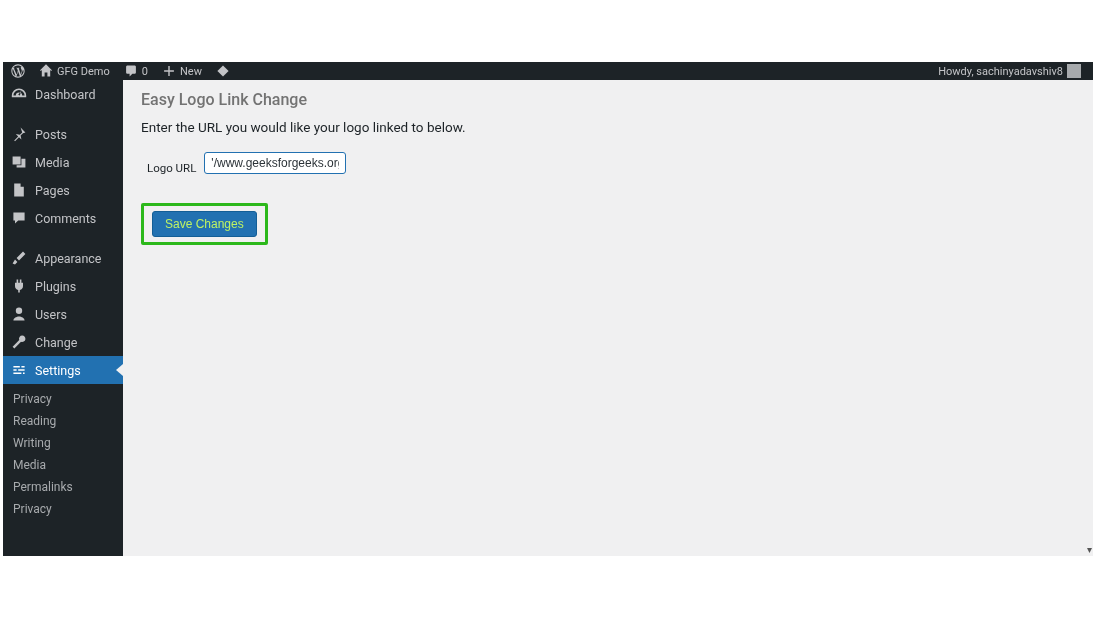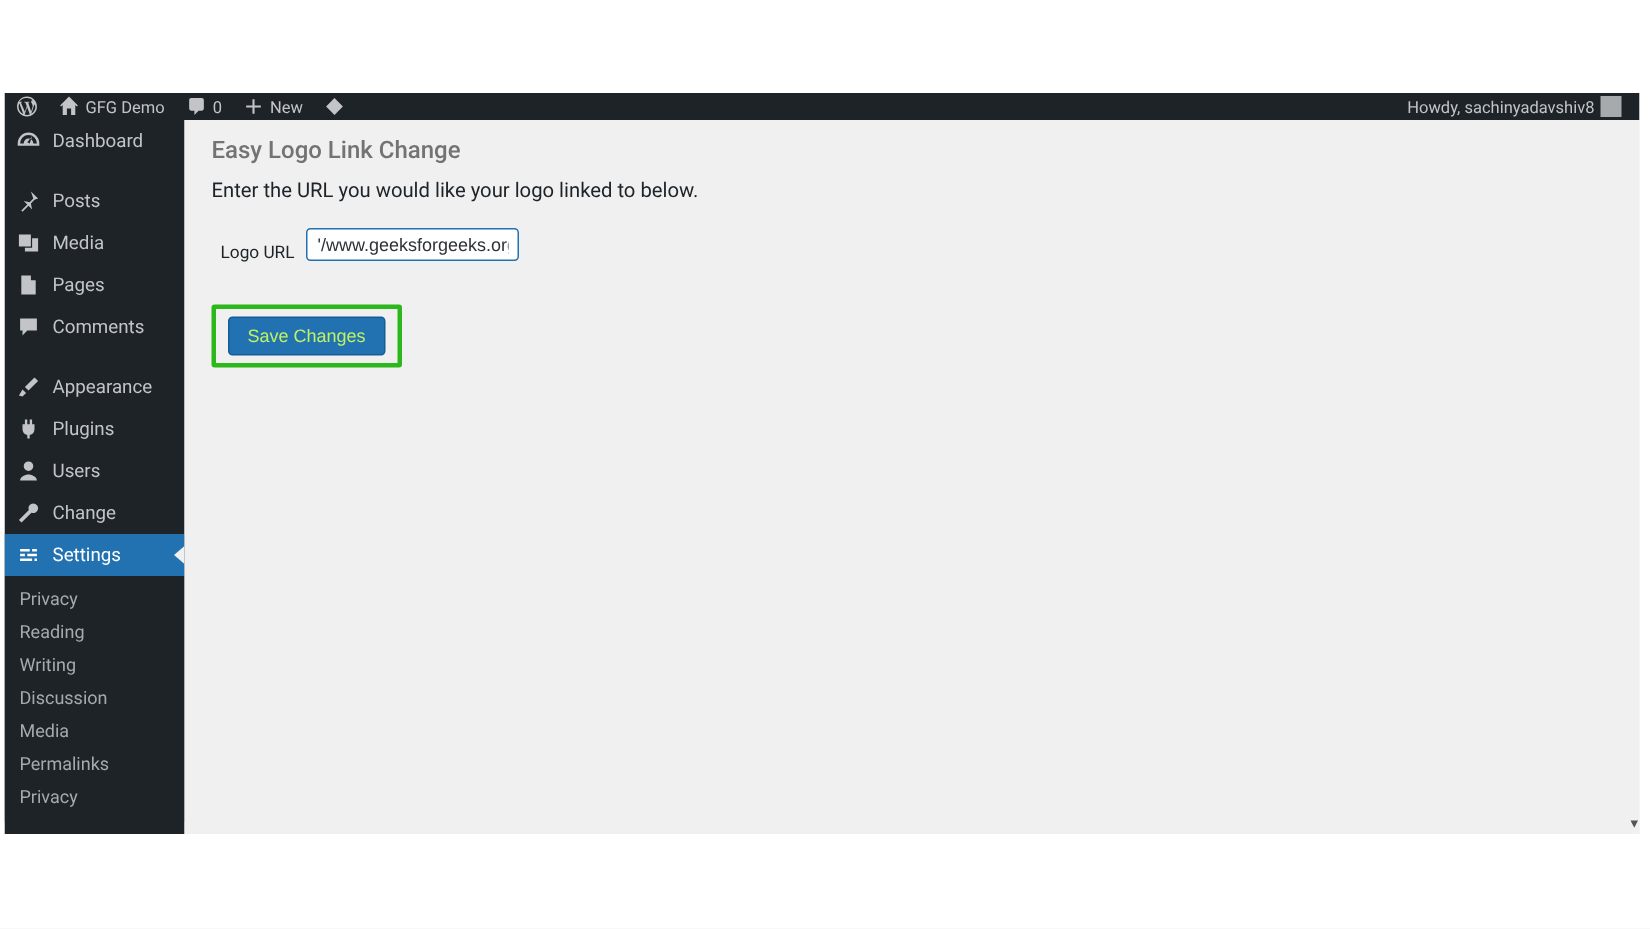--- a/index.html
+++ b/index.html
@@ -278,21 +278,20 @@
             <svg viewBox="0 0 20 20">
                 <path d="M3 5h8v2H3zm10 0h4v2h-4zM3 9h4v2H3zm6 0h8v2H9zM3 13h10v2H3zm12 0h2v2h-2z"></path>
               </svg>
           </span>
           <span>Settings</span>
         </a>
         <div class="submenu">
           <a class="submenu-item">Privacy</a>
           <a class="submenu-item">Reading</a>
           <a class="submenu-item">Writing</a>
-          <a class="submenu-item">Discussion</a>
           <a class="submenu-item">Media</a>
           <a class="submenu-item">Permalinks</a>
           <a class="submenu-item">Privacy</a>
         </div>
       </div>
     </nav>
 
     <main class="content">
       <h1 class="page-title">Easy Logo Link Change</h1>
       <p class="page-subtitle">Enter the URL you would like your logo linked to below.</p>

